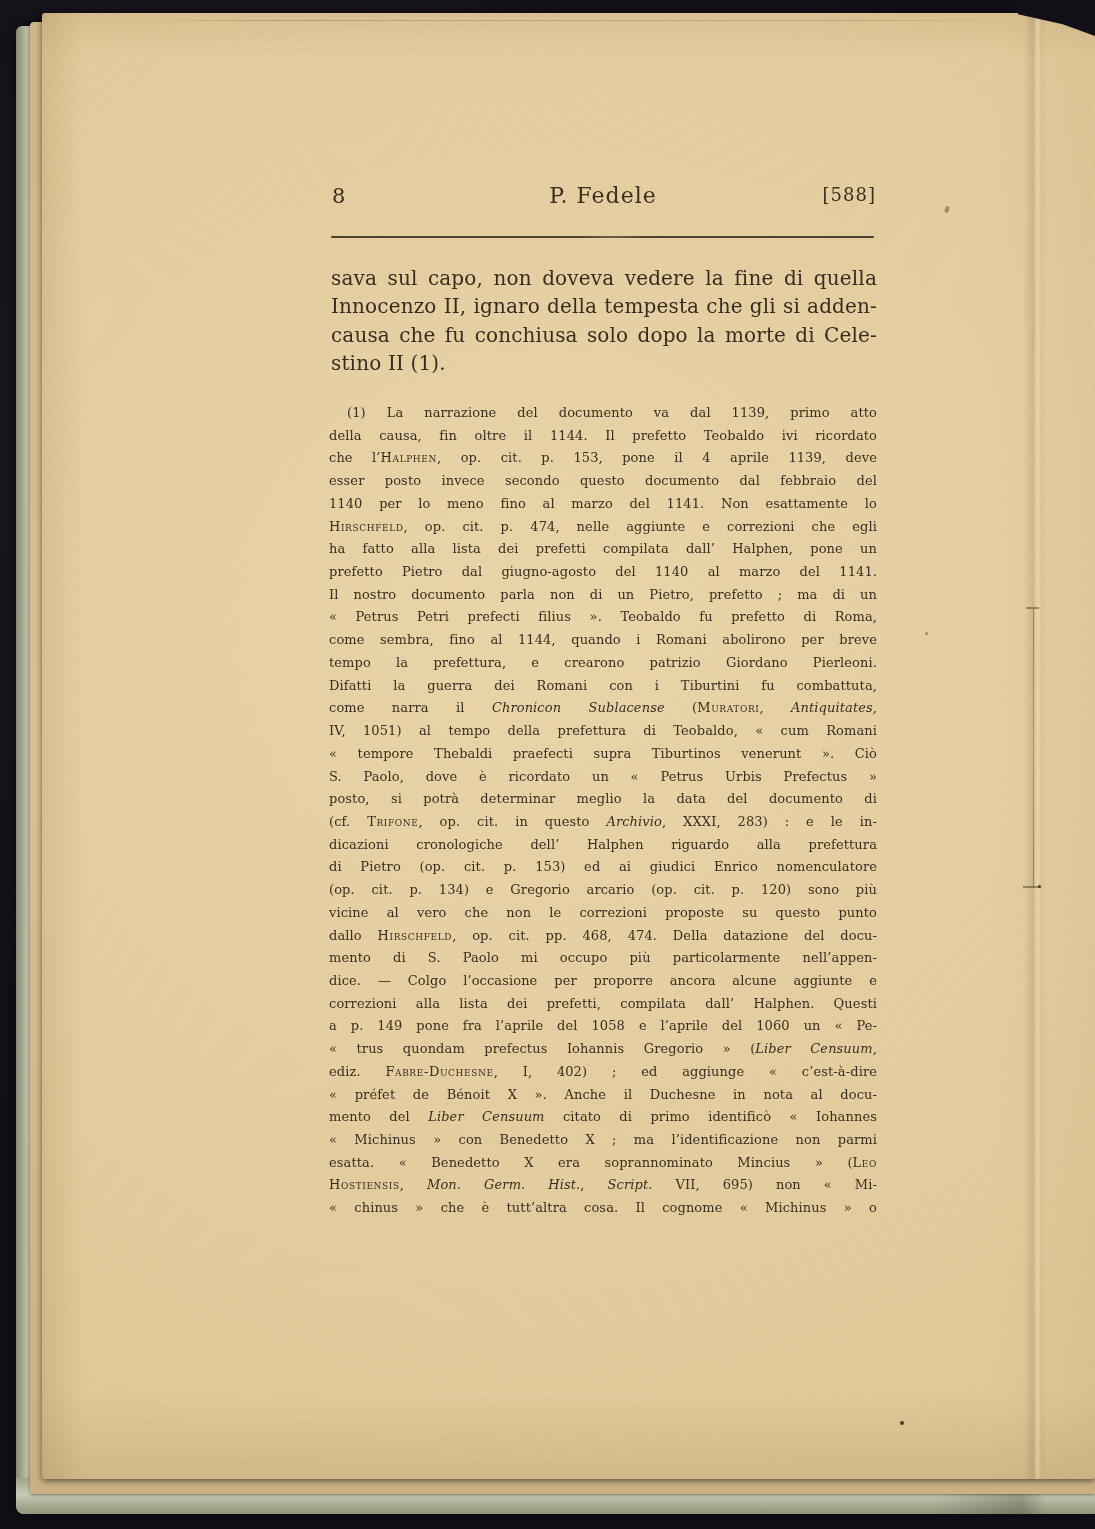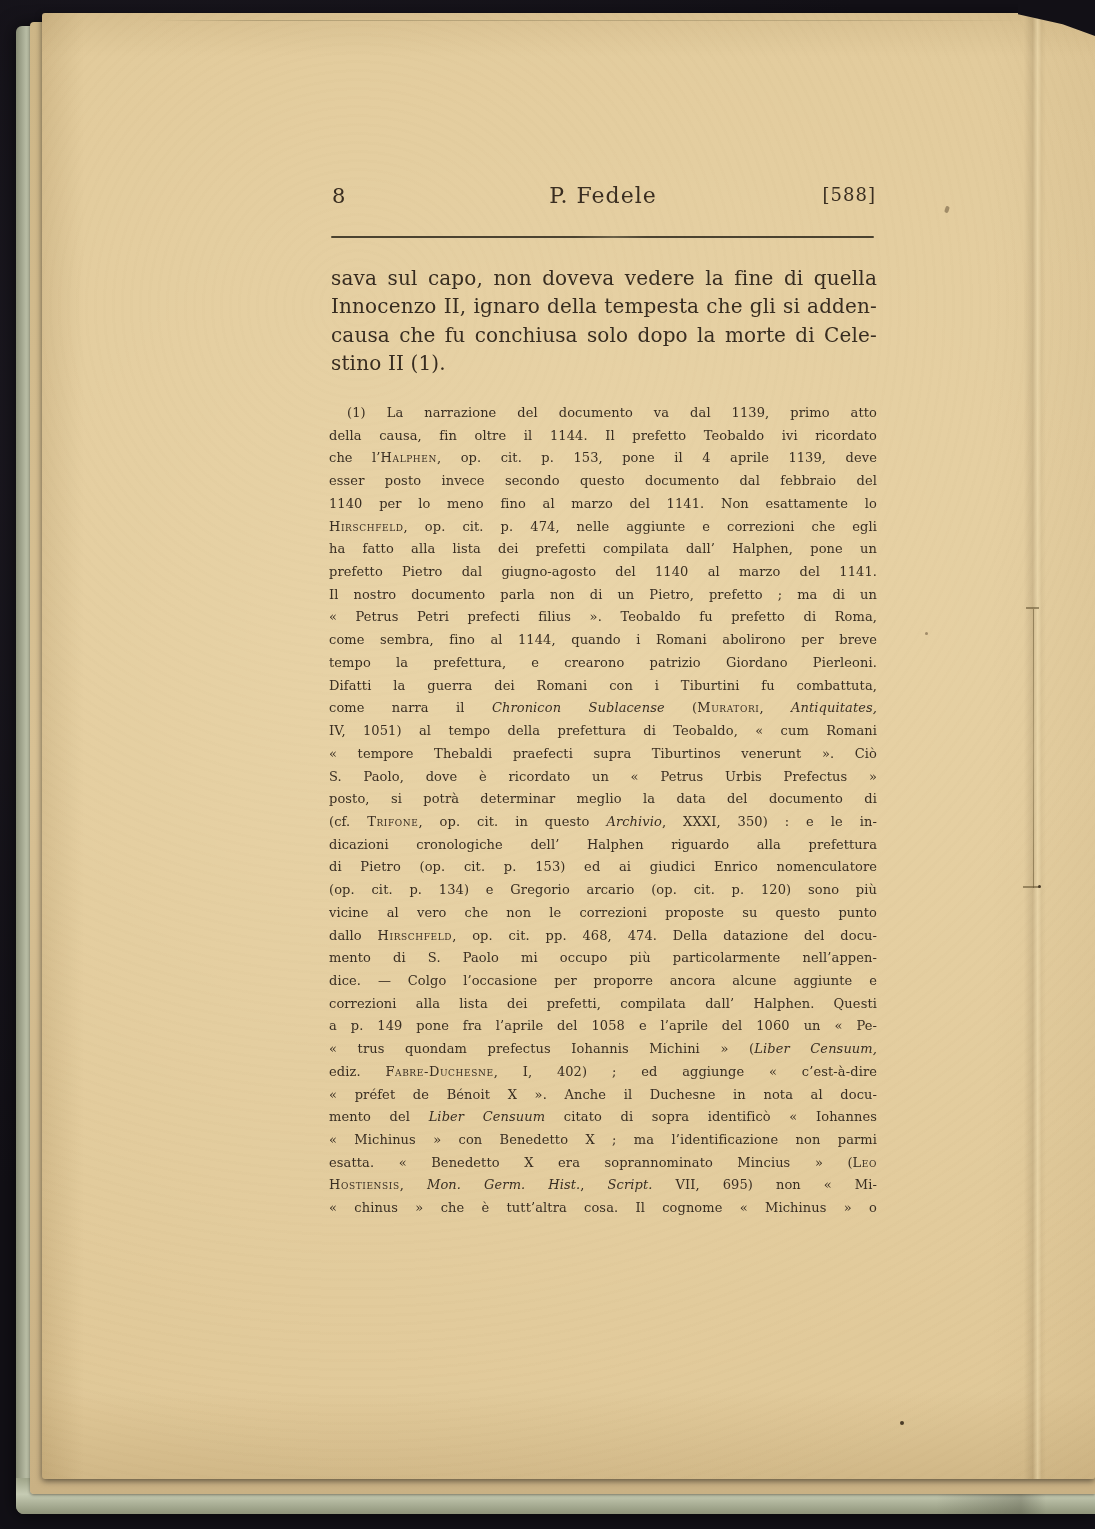--- a/index.html
+++ b/index.html
@@ -135,34 +135,34 @@
         <div class="tline"><span class="seg-n">Il nostro documento parla non di un Pietro, prefetto ; ma di un</span></div>
         <div class="tline"><span class="seg-n">« Petrus Petri prefecti filius ». Teobaldo fu prefetto di Roma,</span></div>
         <div class="tline"><span class="seg-n">come sembra, fino al 1144, quando i Romani abolirono per breve</span></div>
         <div class="tline"><span class="seg-n">tempo la prefettura, e crearono patrizio Giordano Pierleoni.</span></div>
         <div class="tline"><span class="seg-n">Difatti la guerra dei Romani con i Tiburtini fu combattuta,</span></div>
         <div class="tline"><span class="seg-n">come narra il </span><span class="seg-i">Chronicon Sublacense</span><span class="seg-n"> (</span><span class="seg-sc">Muratori</span><span class="seg-n">, </span><span class="seg-i">Antiquitates,</span></div>
         <div class="tline"><span class="seg-n">IV, 1051) al tempo della prefettura di Teobaldo, « cum Romani</span></div>
         <div class="tline"><span class="seg-n">« tempore Thebaldi praefecti supra Tiburtinos venerunt ». Ciò</span></div>
         <div class="tline"><span class="seg-n">S. Paolo, dove è ricordato un « Petrus Urbis Prefectus »</span></div>
         <div class="tline"><span class="seg-n">posto, si potrà determinar meglio la data del documento di</span></div>
-        <div class="tline"><span class="seg-n">(cf. </span><span class="seg-sc">Trifone</span><span class="seg-n">, op. cit. in questo </span><span class="seg-i">Archivio</span><span class="seg-n">, XXXI, 350) : e le in-</span></div>
+        <div class="tline"><span class="seg-n">(cf. </span><span class="seg-sc">Trifone</span><span class="seg-n">, op. cit. in questo </span><span class="seg-i">Archivio</span><span class="seg-n">, XXXI, 283) : e le in-</span></div>
         <div class="tline"><span class="seg-n">dicazioni cronologiche dell’ Halphen riguardo alla prefettura</span></div>
         <div class="tline"><span class="seg-n">di Pietro (op. cit. p. 153) ed ai giudici Enrico nomenculatore</span></div>
         <div class="tline"><span class="seg-n">(op. cit. p. 134) e Gregorio arcario (op. cit. p. 120) sono più</span></div>
         <div class="tline"><span class="seg-n">vicine al vero che non le correzioni proposte su questo punto</span></div>
         <div class="tline"><span class="seg-n">dallo </span><span class="seg-sc">Hirschfeld</span><span class="seg-n">, op. cit. pp. 468, 474. Della datazione del docu-</span></div>
         <div class="tline"><span class="seg-n">mento di S. Paolo mi occupo più particolarmente nell’appen-</span></div>
         <div class="tline"><span class="seg-n">dice. — Colgo l’occasione per proporre ancora alcune aggiunte e</span></div>
         <div class="tline"><span class="seg-n">correzioni alla lista dei prefetti, compilata dall’ Halphen. Questi</span></div>
         <div class="tline"><span class="seg-n">a p. 149 pone fra l’aprile del 1058 e l’aprile del 1060 un « Pe-</span></div>
-        <div class="tline"><span class="seg-n">« trus quondam prefectus Iohannis Michini » (</span><span class="seg-i">Liber Censuum,</span></div>
+        <div class="tline"><span class="seg-n">« trus quondam prefectus Iohannis Gregorio » (</span><span class="seg-i">Liber Censuum,</span></div>
         <div class="tline"><span class="seg-n">ediz. </span><span class="seg-sc">Fabre-Duchesne</span><span class="seg-n">, I, 402) ; ed aggiunge « c’est-à-dire</span></div>
         <div class="tline"><span class="seg-n">« préfet de Bénoit X ». Anche il Duchesne in nota al docu-</span></div>
-        <div class="tline"><span class="seg-n">mento del </span><span class="seg-i">Liber Censuum</span><span class="seg-n"> citato di sopra identificò « Iohannes</span></div>
+        <div class="tline"><span class="seg-n">mento del </span><span class="seg-i">Liber Censuum</span><span class="seg-n"> citato di primo identificò « Iohannes</span></div>
         <div class="tline"><span class="seg-n">« Michinus » con Benedetto X ; ma l’identificazione non parmi</span></div>
         <div class="tline"><span class="seg-n">esatta. « Benedetto X era soprannominato Mincius » (</span><span class="seg-sc">Leo</span></div>
         <div class="tline"><span class="seg-sc">Hostiensis</span><span class="seg-n">, </span><span class="seg-i">Mon. Germ. Hist.</span><span class="seg-n">, </span><span class="seg-i">Script.</span><span class="seg-n"> VII, 695) non « Mi-</span></div>
         <div class="tline"><span class="seg-n">« chinus » che è tutt’altra cosa. Il cognome « Michinus » o</span></div>
       </div>
 
     <div class="speck s1"></div>
     <div class="speck s2"></div>
     <div class="speck s3"></div>
   </div>

